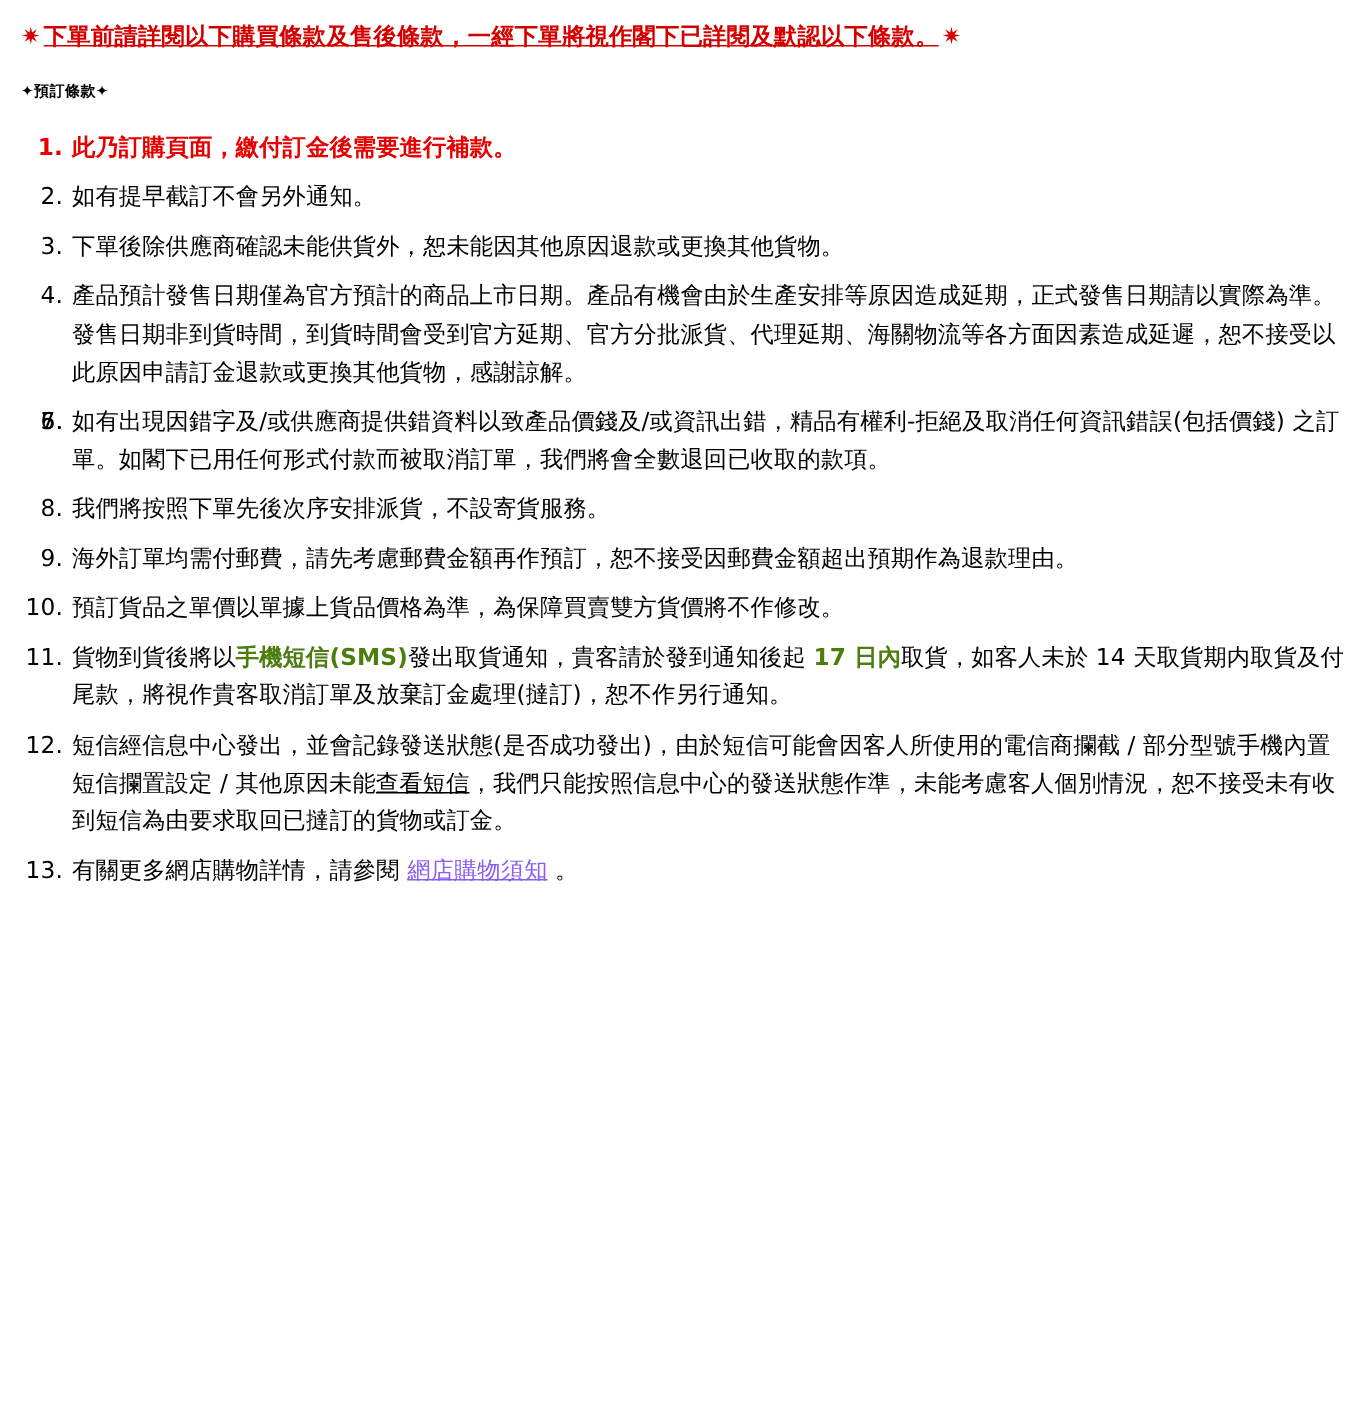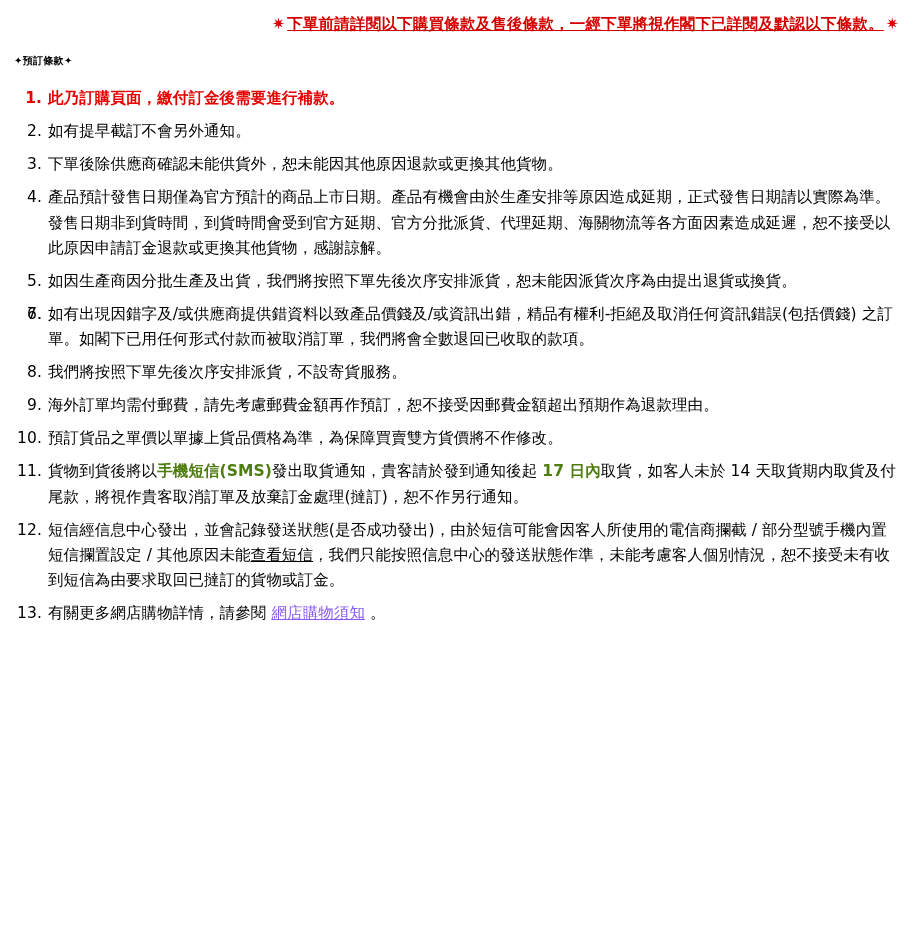--- a/index.html
+++ b/index.html
@@ -17,21 +17,21 @@
   .page {
     width: 913px;
     box-sizing: border-box;
     padding: 10px 12px 8px 12px;
   }
   
   .banner {
     color: #d40000;
     font-weight: bold;
     font-size: 15.5px;
-    text-align: right;
+    text-align: left;
     letter-spacing: 0.2px;
     margin: 4px 0 20px 0;
     line-height: 1.3;
   }
   .banner .mid {
     text-decoration: underline;
   }
   .banner .star {
     text-decoration: none;
     display: inline-block;
@@ -98,21 +98,21 @@
 
   <div class="section-title">
     <span>✦</span><span>預訂條款</span><span>✦</span>
   </div>
 
   <ol class="terms" id="terms-list">
       <li class="red"><span class="num">1.</span><span>此乃訂購頁面，繳付訂金後需要進行補款。</span></li>
       <li><span class="num">2.</span><span>如有提早截訂不會另外通知。</span></li>
       <li><span class="num">3.</span><span>下單後除供應商確認未能供貨外，恕未能因其他原因退款或更換其他貨物。</span></li>
       <li><span class="num">4.</span><span>產品預計發售日期僅為官方預計的商品上市日期。產品有機會由於生產安排等原因造成延期，正式發售日期請以實際為準。發售日期非到貨時間，到貨時間會受到官方延期、官方分批派貨、代理延期、海關物流等各方面因素造成延遲，恕不接受以此原因申請訂金退款或更換其他貨物，感謝諒解。</span></li>
-      <li><span class="num">5.</span><span>如因生產商因分批生產及出貨，我們將按照下單先後次序安排派貨，恕未能因派貨次序為由提出退貨或換貨。</span></li>
+      <li><span class="num">5.</span></li>
       <li><span class="num">6.</span></li>
       <li><span class="num">7.</span><span>如有出現因錯字及/或供應商提供錯資料以致產品價錢及/或資訊出錯，精品有權利-拒絕及取消任何資訊錯誤(包括價錢) 之訂單。如閣下已用任何形式付款而被取消訂單，我們將會全數退回已收取的款項。</span></li>
       <li><span class="num">8.</span><span>我們將按照下單先後次序安排派貨，不設寄貨服務。</span></li>
       <li><span class="num">9.</span><span>海外訂單均需付郵費，請先考慮郵費金額再作預訂，恕不接受因郵費金額超出預期作為退款理由。</span></li>
       <li><span class="num">10.</span><span>預訂貨品之單價以單據上貨品價格為準，為保障買賣雙方貨價將不作修改。</span></li>
       <li><span class="num">11.</span><span><span>貨物到貨後將以</span><span class="u-red nowrap">手機短信(SMS)</span><span>發出取貨通知，貴客請於發到通知後起 </span><span class="u-red nowrap">17 日內</span><span>取貨，如客人未於 14 天取貨期内取貨及付尾款，將視作貴客取消訂單及放棄訂金處理(撻訂)，恕不作另行通知。</span></span></li>
       <li><span class="num">12.</span><span><span>短信經信息中心發出，並會記錄發送狀態(是否成功發出)，由於短信可能會因客人所使用的電信商攔截 / 部分型號手機內置短信攔置設定 / 其他原因未能</span><span class="u-black">查看短信</span><span>，我們只能按照信息中心的發送狀態作準，未能考慮客人個別情況，恕不接受未有收到短信為由要求取回已撻訂的貨物或訂金。</span></span></li>
       <li><span class="num">13.</span><span><span>有關更多網店購物詳情，請參閱 </span><span class="link">網店購物須知</span><span> 。</span></span></li>
     </ol>
 

